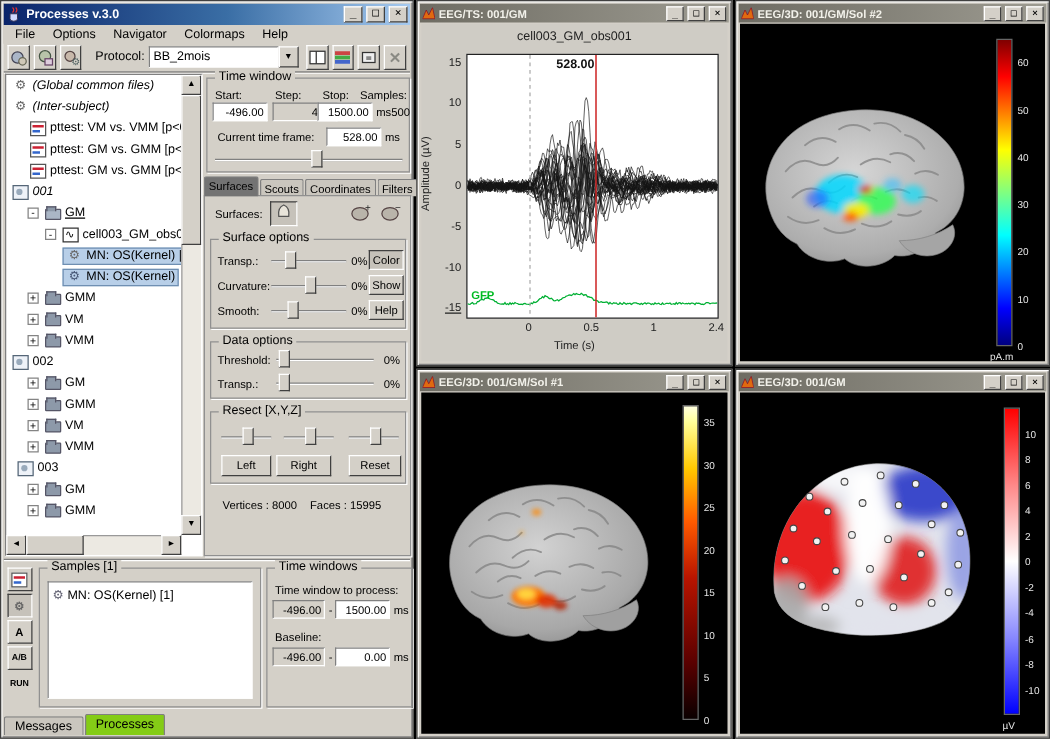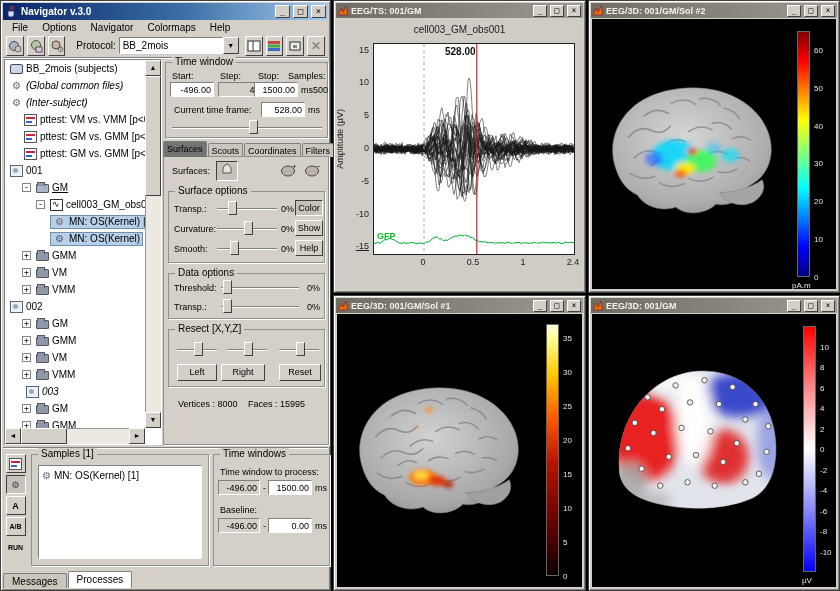--- a/index.html
+++ b/index.html
@@ -81,21 +81,21 @@
   .tabpanel { position:absolute; left:0; top:98px; width:166px; height:289px; border:1px solid #909090; box-shadow:1px 1px 0 #fff; background:#d4d0c8; }
 
   
   .bpanel { position:absolute; left:2px; top:446px; right:2px; height:125px; border-top:1px solid #808080; box-shadow:0 1px 0 #fff inset; }
   .vstrip { position:absolute; left:1px; top:4px; width:23px; bottom:0; }
   .vbtn { width:20px; height:19px; margin:2px auto; background:#d4d0c8; border:1px solid; border-color:#fff #404040 #404040 #fff;
     display:flex; align-items:center; justify-content:center; font-size:9px; font-weight:bold; }
   .listbox { position:absolute; background:#fff; border:1px solid; border-color:#808080 #fff #fff #808080; }
   .btabs { position:absolute; left:2px; bottom:2px; height:17px; display:flex; align-items:flex-end; }
   .btab { border:1px solid #808080; border-bottom:none; border-radius:2px 2px 0 0; background:#cac6be; padding:2px 8px 1px; font-size:10px; margin-right:1px; }
-  .btab.active { background:#ffffff; padding-bottom:3px; position:relative; z-index:2; }
+  .btab.active { background:#84cc16; padding-bottom:3px; position:relative; z-index:2; }
 
   
   .figwin { position:absolute; background:#d4d0c8; border:1px solid #404040; box-shadow: inset 1px 1px 0 #fff, inset -1px -1px 0 #808080; }
   .figtitle { position:absolute; left:2px; top:2px; right:2px; height:15px; background:linear-gradient(90deg,#6e6c63,#9d9b91);
     display:flex; align-items:center; gap:3px; padding:0 2px; }
   .figtitle .tt { color:#f2f1ea; font-size:9px; font-weight:bold; flex:1; white-space:nowrap; overflow:hidden; }
   .figtitle .wbtn { width:14px; height:12px; font-size:8px; line-height:10px; }
   .figbody { position:absolute; left:3px; right:3px; top:18px; bottom:3px; background:#000; overflow:hidden; }
   .figbody.lt { background:#cfccc5; }
 
@@ -120,21 +120,21 @@
 </style>
 </head>
 <body>
 
 <div class="mainwin">
   <div class="titlebar">
     <svg width="13" height="13" viewBox="0 0 13 13">
       <path d="M3,6 h6 v4 a3,2 0 0 1 -6,0 z" fill="#cfd8ff" stroke="#335" stroke-width="0.8"></path>
       <path d="M5,1 q2,2 0,4 M7.5,1 q2,2 0,4" stroke="#d33" stroke-width="1" fill="none"></path>
     </svg>
-    <span class="tt">Navigator v.3.0</span>
+    <span class="tt">Processes v.3.0</span>
     <div class="wbtn">_</div>
     <div class="wbtn">□</div>
     <div class="wbtn">×</div>
   </div>
 
   <div class="menubar" id="menubar">
       <span>File</span>
       <span>Options</span>
       <span>Navigator</span>
       <span>Colormaps</span>
@@ -188,26 +188,20 @@
     </div>
     <div class="tbtn">
       <span style="color:#8a8a84;font-weight:bold;font-size:12px">✕</span>
     </div>
   </div>
 
   <div class="treewrap">
     <div class="tree" id="tree">
         <div class="trow" style="padding-left: 3px;">
           <span class="lblbox">
-            <span class="ticon ic-db"></span>
-            <span>BB_2mois (subjects)</span>
-          </span>
-        </div>
-        <div class="trow" style="padding-left: 3px;">
-          <span class="lblbox">
             <span class="ticon ic-gear">⚙</span>
             <span class="it">(Global common files)</span>
           </span>
         </div>
         <div class="trow" style="padding-left: 3px;">
           <span class="lblbox">
             <span class="ticon ic-gear">⚙</span>
             <span class="it">(Inter-subject)</span>
           </span>
         </div>
@@ -222,21 +216,21 @@
             <span class="ticon ic-stat"></span>
             <span>pttest: GM vs. GMM [p&lt;0.05]</span>
           </span>
         </div>
         <div class="trow" style="padding-left: 17px;">
           <span class="lblbox">
             <span class="ticon ic-stat"></span>
             <span>pttest: GM vs. GMM [p&lt;0.05]</span>
           </span>
         </div>
-        <div class="trow" style="padding-left: 3px;">
+        <div class="trow" style="padding-left: 3px; font-style: italic;">
           <span class="lblbox">
             <span class="ticon ic-subj"></span>
             <span>001</span>
           </span>
         </div>
         <div class="trow" style="padding-left: 17px;">
           <span class="exp">-</span>
           <span class="lblbox">
             <span class="ticon ic-folder ic-fopen"></span>
             <span class="ul">GM</span>
@@ -309,21 +303,21 @@
             <span>VM</span>
           </span>
         </div>
         <div class="trow" style="padding-left: 17px;">
           <span class="exp">+</span>
           <span class="lblbox">
             <span class="ticon ic-folder"></span>
             <span>VMM</span>
           </span>
         </div>
-        <div class="trow" style="padding-left: 19px; font-style: italic;">
+        <div class="trow" style="padding-left: 7px;">
           <span class="lblbox">
             <span class="ticon ic-subj"></span>
             <span>003</span>
           </span>
         </div>
         <div class="trow" style="padding-left: 17px;">
           <span class="exp">+</span>
           <span class="lblbox">
             <span class="ticon ic-folder"></span>
             <span>GM</span>
@@ -560,20 +554,21 @@
           <path d="M0.0,106.2L1.0,107.8L2.0,104.0L3.0,105.0L4.0,105.5L5.0,105.0L6.0,106.5L7.0,105.4L8.0,103.9L9.0,103.6L10.0,106.3L11.0,105.0L12.0,105.7L13.0,105.2L14.0,104.6L15.0,103.2L16.0,104.2L17.0,105.7L18.0,105.7L19.0,102.1L20.0,101.8L21.0,101.0L22.0,104.3L23.0,103.1L24.0,104.3L25.0,107.0L26.0,105.4L27.0,105.0L28.0,105.9L29.0,104.8L30.0,106.3L31.0,104.9L32.0,106.1L33.0,107.1L34.0,102.9L35.0,107.5L36.0,104.8L37.0,108.4L38.0,105.4L39.0,107.8L40.0,106.6L41.0,103.1L42.0,102.6L43.0,102.2L44.0,106.0L45.0,105.8L46.0,105.3L47.0,105.3L48.0,108.0L49.0,105.9L50.0,108.2L51.0,104.0L52.0,104.4L53.0,103.6L54.0,101.6L55.0,98.7L56.0,97.8L57.0,97.6L58.0,98.6L59.0,94.0L60.0,98.2L61.0,94.4L62.0,96.5L63.0,94.8L64.0,92.0L65.0,93.4L66.0,99.7L67.0,101.3L68.0,104.6L69.0,113.6L70.0,112.7L71.0,117.3L72.0,113.3L73.0,110.6L74.0,111.0L75.0,105.6L76.0,100.1L77.0,98.7L78.0,103.0L79.0,106.5L80.0,108.8L81.0,114.4L82.0,122.0L83.0,127.0L84.0,127.1L85.0,128.4L86.0,125.2L87.0,121.6L88.0,120.0L89.0,117.4L90.0,115.8L91.0,110.5L92.0,111.3L93.0,111.5L94.0,107.1L95.0,99.5L96.0,94.5L97.0,84.8L98.0,81.7L99.0,78.3L100.0,78.8L101.0,83.8L102.0,88.7L103.0,96.5L104.0,103.5L105.0,103.8L106.0,108.1L107.0,104.8L108.0,106.0L109.0,106.4L110.0,103.8L111.0,102.9L112.0,98.5L113.0,102.0L114.0,104.2L115.0,105.9L116.0,102.9L117.0,108.6L118.0,106.9L119.0,108.6L120.0,108.3L121.0,108.8L122.0,106.0L123.0,105.0L124.0,108.9L125.0,109.7L126.0,110.9L127.0,115.8L128.0,113.0L129.0,110.5L130.0,112.9L131.0,112.0L132.0,109.1L133.0,104.1L134.0,103.4L135.0,101.0L136.0,102.8L137.0,99.5L138.0,101.1L139.0,101.8L140.0,100.8L141.0,101.0L142.0,103.5L143.0,104.8L144.0,100.8L145.0,105.3L146.0,99.7L147.0,101.9L148.0,102.7L149.0,103.2L150.0,102.3L151.0,103.0L152.0,103.6L153.0,101.7L154.0,101.4L155.0,103.6L156.0,104.9L157.0,104.1L158.0,104.4L159.0,101.1L160.0,104.9L161.0,104.2L162.0,104.2L163.0,104.8L164.0,108.7L165.0,108.4L166.0,104.6L167.0,108.6L168.0,105.8L169.0,103.4L170.0,103.5L171.0,107.8L172.0,106.3L173.0,103.6L174.0,105.9L175.0,104.0L176.0,105.1L177.0,102.5L178.0,105.3L179.0,105.8L180.0,101.8L181.0,103.2L182.0,104.7L183.0,102.7L184.0,107.6L185.0,104.8L186.0,107.2L187.0,108.1L188.0,107.5L189.0,105.3L190.0,101.5L191.0,104.8L192.0,101.9L193.0,105.3L194.0,102.4L195.0,102.3L196.0,106.0L197.0,103.7L198.0,102.9L199.0,105.5L200.0,104.5" fill="none" stroke="#161616" stroke-width="0.6" opacity="0.9"></path>
           <path d="M0.0,106.2L1.0,104.4L2.0,105.4L3.0,104.0L4.0,102.5L5.0,105.3L6.0,103.9L7.0,105.2L8.0,102.6L9.0,102.1L10.0,103.6L11.0,101.1L12.0,103.5L13.0,103.2L14.0,106.6L15.0,107.3L16.0,108.1L17.0,104.1L18.0,109.3L19.0,107.4L20.0,106.3L21.0,104.9L22.0,103.5L23.0,104.9L24.0,104.6L25.0,107.7L26.0,105.4L27.0,107.7L28.0,106.3L29.0,105.1L30.0,104.7L31.0,107.5L32.0,106.3L33.0,104.5L34.0,103.3L35.0,101.8L36.0,106.3L37.0,104.6L38.0,102.3L39.0,102.1L40.0,108.2L41.0,103.3L42.0,104.7L43.0,103.4L44.0,106.8L45.0,105.1L46.0,100.2L47.0,99.9L48.0,103.1L49.0,104.3L50.0,100.1L51.0,103.9L52.0,102.6L53.0,105.3L54.0,104.1L55.0,108.4L56.0,110.5L57.0,111.4L58.0,108.1L59.0,111.2L60.0,118.3L61.0,123.9L62.0,126.0L63.0,129.5L64.0,127.2L65.0,124.6L66.0,119.2L67.0,110.9L68.0,101.8L69.0,98.7L70.0,99.4L71.0,99.1L72.0,99.4L73.0,106.7L74.0,110.2L75.0,113.5L76.0,110.2L77.0,108.5L78.0,109.9L79.0,102.2L80.0,95.5L81.0,94.9L82.0,93.2L83.0,88.5L84.0,87.1L85.0,90.4L86.0,89.9L87.0,88.3L88.0,86.2L89.0,77.8L90.0,76.5L91.0,71.9L92.0,77.1L93.0,77.9L94.0,89.9L95.0,100.2L96.0,112.1L97.0,120.6L98.0,131.1L99.0,133.4L100.0,129.4L101.0,122.4L102.0,118.6L103.0,114.0L104.0,112.3L105.0,109.3L106.0,109.7L107.0,110.1L108.0,107.9L109.0,111.9L110.0,113.8L111.0,108.6L112.0,110.5L113.0,106.8L114.0,107.3L115.0,107.3L116.0,106.1L117.0,103.9L118.0,105.9L119.0,105.6L120.0,111.4L121.0,109.5L122.0,106.2L123.0,107.0L124.0,103.4L125.0,97.2L126.0,96.8L127.0,92.6L128.0,92.5L129.0,95.4L130.0,95.4L131.0,100.6L132.0,100.0L133.0,104.1L134.0,104.1L135.0,104.1L136.0,102.0L137.0,101.9L138.0,105.1L139.0,107.9L140.0,109.0L141.0,105.8L142.0,110.7L143.0,111.1L144.0,106.7L145.0,109.2L146.0,106.7L147.0,108.1L148.0,106.3L149.0,101.9L150.0,106.6L151.0,105.4L152.0,105.5L153.0,108.5L154.0,110.2L155.0,106.0L156.0,106.7L157.0,106.6L158.0,108.4L159.0,107.7L160.0,103.8L161.0,105.9L162.0,106.4L163.0,103.0L164.0,105.4L165.0,102.5L166.0,102.5L167.0,103.8L168.0,103.9L169.0,103.8L170.0,102.9L171.0,101.3L172.0,104.8L173.0,101.5L174.0,105.9L175.0,104.6L176.0,103.9L177.0,103.2L178.0,105.4L179.0,105.8L180.0,106.2L181.0,102.7L182.0,103.1L183.0,106.2L184.0,106.7L185.0,101.3L186.0,103.2L187.0,105.5L188.0,105.5L189.0,107.1L190.0,107.9L191.0,105.9L192.0,107.6L193.0,103.6L194.0,104.4L195.0,107.6L196.0,108.2L197.0,105.7L198.0,106.0L199.0,108.6L200.0,107.7" fill="none" stroke="#161616" stroke-width="0.6" opacity="0.9"></path>
           <path d="M0.0,108.5L1.0,106.5L2.0,109.9L3.0,108.9L4.0,108.0L5.0,107.4L6.0,103.9L7.0,104.8L8.0,103.5L9.0,103.3L10.0,102.5L11.0,104.8L12.0,102.3L13.0,101.5L14.0,104.6L15.0,104.1L16.0,103.3L17.0,103.1L18.0,102.7L19.0,102.4L20.0,101.9L21.0,101.3L22.0,103.5L23.0,101.0L24.0,100.3L25.0,100.9L26.0,105.5L27.0,103.5L28.0,102.7L29.0,105.0L30.0,106.2L31.0,105.3L32.0,102.8L33.0,101.3L34.0,102.2L35.0,104.6L36.0,105.7L37.0,109.3L38.0,107.1L39.0,108.7L40.0,108.9L41.0,110.1L42.0,105.0L43.0,109.1L44.0,105.7L45.0,106.1L46.0,104.6L47.0,106.8L48.0,106.7L49.0,107.1L50.0,106.0L51.0,109.9L52.0,106.0L53.0,109.1L54.0,108.6L55.0,106.6L56.0,105.3L57.0,101.3L58.0,105.5L59.0,106.4L60.0,105.6L61.0,109.1L62.0,102.9L63.0,101.2L64.0,90.8L65.0,82.8L66.0,71.5L67.0,65.8L68.0,63.7L69.0,69.8L70.0,74.9L71.0,84.1L72.0,94.9L73.0,105.7L74.0,109.2L75.0,116.7L76.0,119.2L77.0,115.9L78.0,114.3L79.0,115.3L80.0,117.1L81.0,115.5L82.0,123.9L83.0,125.0L84.0,130.8L85.0,132.6L86.0,129.7L87.0,125.3L88.0,116.3L89.0,110.4L90.0,101.2L91.0,106.3L92.0,112.0L93.0,120.5L94.0,130.1L95.0,140.0L96.0,146.1L97.0,144.7L98.0,136.8L99.0,123.5L100.0,107.4L101.0,96.7L102.0,87.5L103.0,83.5L104.0,83.0L105.0,79.5L106.0,83.0L107.0,89.2L108.0,92.4L109.0,94.5L110.0,91.4L111.0,91.4L112.0,94.0L113.0,94.3L114.0,94.8L115.0,97.0L116.0,105.3L117.0,104.7L118.0,110.3L119.0,113.6L120.0,112.1L121.0,112.6L122.0,106.0L123.0,103.4L124.0,103.1L125.0,100.6L126.0,101.7L127.0,100.6L128.0,108.5L129.0,107.0L130.0,110.0L131.0,115.1L132.0,116.7L133.0,114.2L134.0,116.7L135.0,114.1L136.0,109.0L137.0,109.2L138.0,111.1L139.0,107.2L140.0,109.5L141.0,108.4L142.0,104.9L143.0,103.9L144.0,102.8L145.0,100.2L146.0,100.2L147.0,95.1L148.0,97.9L149.0,99.2L150.0,97.3L151.0,101.2L152.0,99.7L153.0,103.4L154.0,106.3L155.0,108.0L156.0,102.5L157.0,104.7L158.0,101.4L159.0,105.2L160.0,103.9L161.0,100.7L162.0,102.5L163.0,105.4L164.0,105.1L165.0,103.2L166.0,104.3L167.0,103.0L168.0,107.7L169.0,102.3L170.0,103.7L171.0,103.2L172.0,105.1L173.0,107.0L174.0,106.7L175.0,110.8L176.0,109.5L177.0,107.3L178.0,107.5L179.0,105.3L180.0,105.9L181.0,103.8L182.0,104.8L183.0,102.9L184.0,101.0L185.0,103.4L186.0,104.7L187.0,104.1L188.0,104.6L189.0,107.1L190.0,102.1L191.0,102.9L192.0,105.7L193.0,103.4L194.0,102.4L195.0,105.3L196.0,101.7L197.0,102.4L198.0,104.6L199.0,106.2L200.0,104.9" fill="none" stroke="#161616" stroke-width="0.6" opacity="0.9"></path>
           <path d="M0.0,198.9L1.0,199.4L2.0,199.5L3.0,198.7L4.0,198.0L5.0,199.3L6.0,199.0L7.0,198.9L8.0,197.2L9.0,197.2L10.0,196.2L11.0,195.6L12.0,195.6L13.0,196.0L14.0,194.5L15.0,194.7L16.0,194.0L17.0,194.6L18.0,195.2L19.0,195.6L20.0,195.7L21.0,196.1L22.0,197.3L23.0,197.3L24.0,198.5L25.0,198.8L26.0,199.2L27.0,199.3L28.0,199.1L29.0,199.4L30.0,198.1L31.0,199.6L32.0,199.0L33.0,199.7L34.0,198.2L35.0,199.4L36.0,198.4L37.0,199.2L38.0,198.1L39.0,198.6L40.0,198.8L41.0,199.5L42.0,199.5L43.0,199.4L44.0,199.6L45.0,198.9L46.0,198.8L47.0,199.3L48.0,199.4L49.0,199.5L50.0,199.5L51.0,198.4L52.0,199.0L53.0,197.5L54.0,198.1L55.0,197.7L56.0,197.1L57.0,195.8L58.0,194.9L59.0,194.6L60.0,193.3L61.0,194.2L62.0,192.5L63.0,193.1L64.0,193.4L65.0,194.5L66.0,195.0L67.0,194.5L68.0,195.4L69.0,196.5L70.0,196.6L71.0,196.2L72.0,195.8L73.0,196.7L74.0,195.8L75.0,195.5L76.0,194.4L77.0,194.1L78.0,193.8L79.0,192.9L80.0,192.6L81.0,192.1L82.0,191.9L83.0,192.4L84.0,191.8L85.0,190.9L86.0,191.8L87.0,190.8L88.0,191.3L89.0,191.6L90.0,191.7L91.0,190.7L92.0,191.4L93.0,192.3L94.0,191.7L95.0,191.9L96.0,193.4L97.0,193.3L98.0,193.9L99.0,193.9L100.0,194.6L101.0,196.3L102.0,196.2L103.0,196.4L104.0,196.6L105.0,197.8L106.0,197.7L107.0,197.4L108.0,197.9L109.0,197.9L110.0,197.9L111.0,197.6L112.0,197.9L113.0,199.2L114.0,197.9L115.0,198.9L116.0,199.0L117.0,198.1L118.0,198.6L119.0,198.3L120.0,199.3L121.0,199.5L122.0,198.2L123.0,199.1L124.0,199.4L125.0,198.0L126.0,198.7L127.0,199.4L128.0,198.7L129.0,198.8L130.0,198.6L131.0,199.5L132.0,198.9L133.0,198.2L134.0,198.2L135.0,198.3L136.0,198.9L137.0,198.9L138.0,199.6L139.0,198.6L140.0,199.5L141.0,198.8L142.0,198.2L143.0,199.1L144.0,198.5L145.0,198.5L146.0,198.8L147.0,199.6L148.0,199.0L149.0,199.6L150.0,198.3L151.0,199.0L152.0,198.9L153.0,198.6L154.0,199.4L155.0,199.6L156.0,198.4L157.0,199.5L158.0,199.2L159.0,198.6L160.0,198.6L161.0,198.8L162.0,198.4L163.0,199.4L164.0,199.2L165.0,198.9L166.0,199.5L167.0,198.1L168.0,199.3L169.0,198.3L170.0,198.2L171.0,199.1L172.0,198.3L173.0,198.8L174.0,199.0L175.0,198.8L176.0,199.1L177.0,198.5L178.0,199.2L179.0,198.5L180.0,198.5L181.0,198.8L182.0,199.6L183.0,198.3L184.0,198.6L185.0,198.5L186.0,198.9L187.0,199.4L188.0,199.3L189.0,199.6L190.0,199.0L191.0,198.1L192.0,198.1L193.0,198.3L194.0,199.1L195.0,198.6L196.0,198.4L197.0,198.4L198.0,198.7L199.0,198.4L200.0,198.6" fill="none" stroke="#00b033" stroke-width="1"></path>
           <line x1="50" x2="50" y1="0" y2="210" stroke="#aaa" stroke-dasharray="3,3"></line>
           <line x1="102.8" x2="102.8" y1="0" y2="210" stroke="#cc2222" stroke-width="1.2"></line>
         </svg>
     </div>
     <div class="cursorlbl" style="left:108px;top:27px">528.00</div>
     <div class="gfplbl" style="left:40px;top:212px">GFP</div>
+    <div class="xlab" style="top:252px">Time (s)</div>
   <div class="ytick" style="left: 8px; top: 25.5625px;">15</div>
       <div class="ytick" style="left: 8px; top: 58.375px;">10</div>
       <div class="ytick" style="left: 8px; top: 91.1875px;">5</div>
       <div class="ytick" style="left: 8px; top: 124px;">0</div>
       <div class="ytick" style="left: 8px; top: 156.812px;">-5</div>
       <div class="ytick" style="left: 8px; top: 189.625px;">-10</div>
       <div class="ytick" style="left: 8px; top: 222.438px; text-decoration: underline;">-15</div>
       <div class="xtick" style="left: 74px; top: 238px;">0</div>
       <div class="xtick" style="left: 124px; top: 238px;">0.5</div>
       <div class="xtick" style="left: 174px; top: 238px;">1</div>

